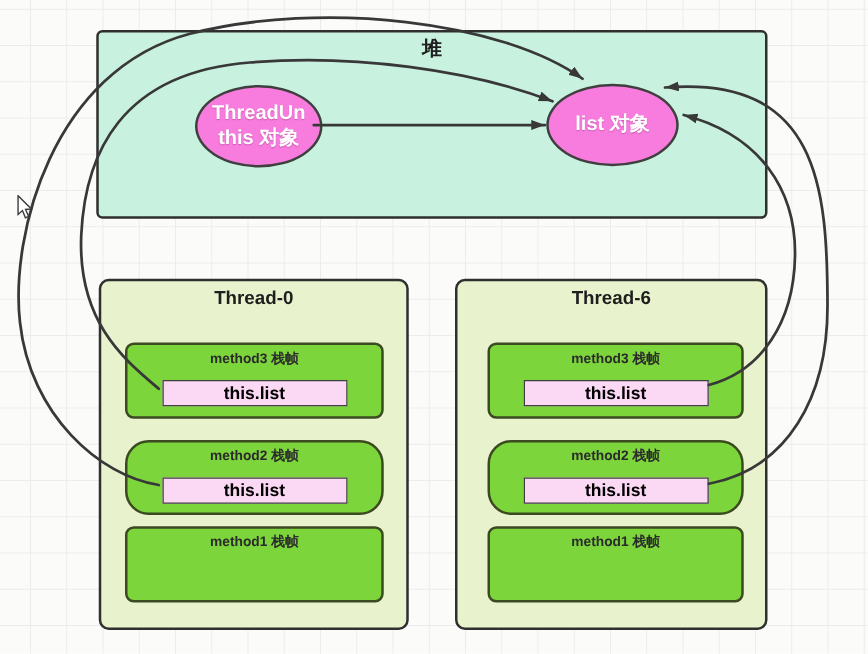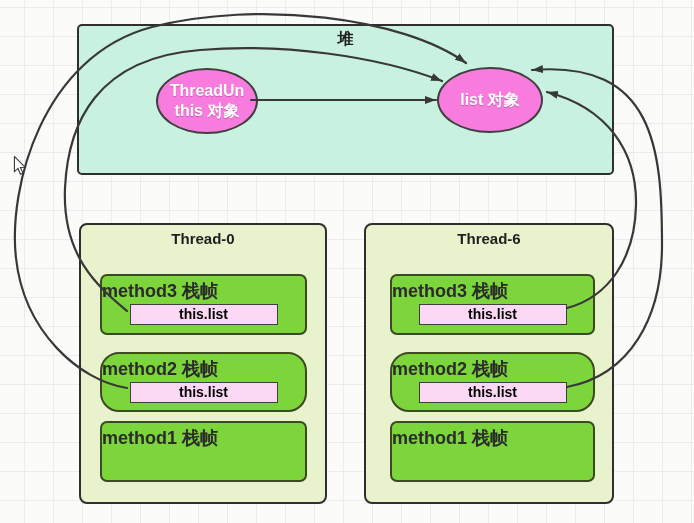--- a/index.html
+++ b/index.html
@@ -52,22 +52,22 @@
     position:absolute;
     background:#7dd53c;border:2px solid #3b4a20;border-radius:7px;
     box-sizing:border-box;
   }
   .t0 .frame{left:19px;width:207px;}
   .t1 .frame{left:24px;width:205px;}
   .frame.f1{top:49px;height:61px;}
   .frame.f2{top:127px;height:60px;border-radius:19px;}
   .frame.f3{top:196px;height:61px;}
   .frame-label{
-    position:absolute;left:0;top:3px;width:100%;
-    font-size:18px;font-weight:bold;color:#2b2b2b;
+    position:absolute;left:0;top:3px;width:100%;text-align:center;
+    font-size:11px;font-weight:bold;color:#2b2b2b;
   }
   .field{
     position:absolute;left:50%;top:28px;transform:translateX(-50%);
     width:148px;height:21px;box-sizing:border-box;
     background:#fbd8f3;border:1.5px solid #3f3f3f;
     font-size:14px;font-weight:bold;color:#000000;
     text-align:center;line-height:18px;
   }
   
   .arrows,.cursor{position:absolute;pointer-events:none;}

